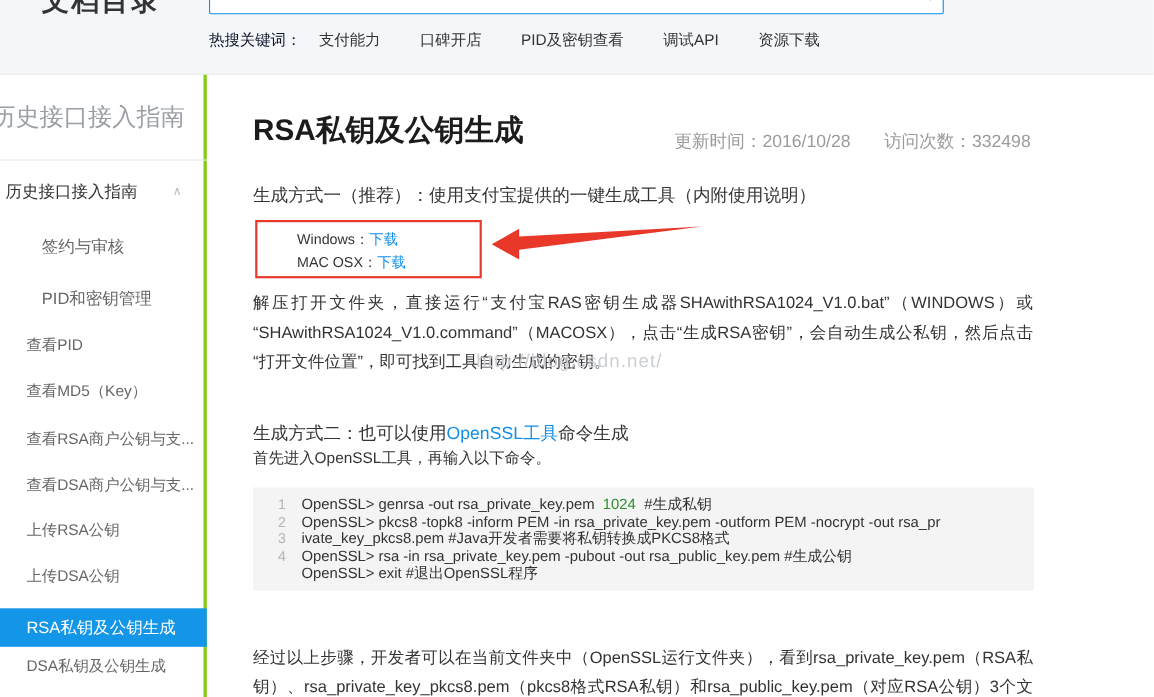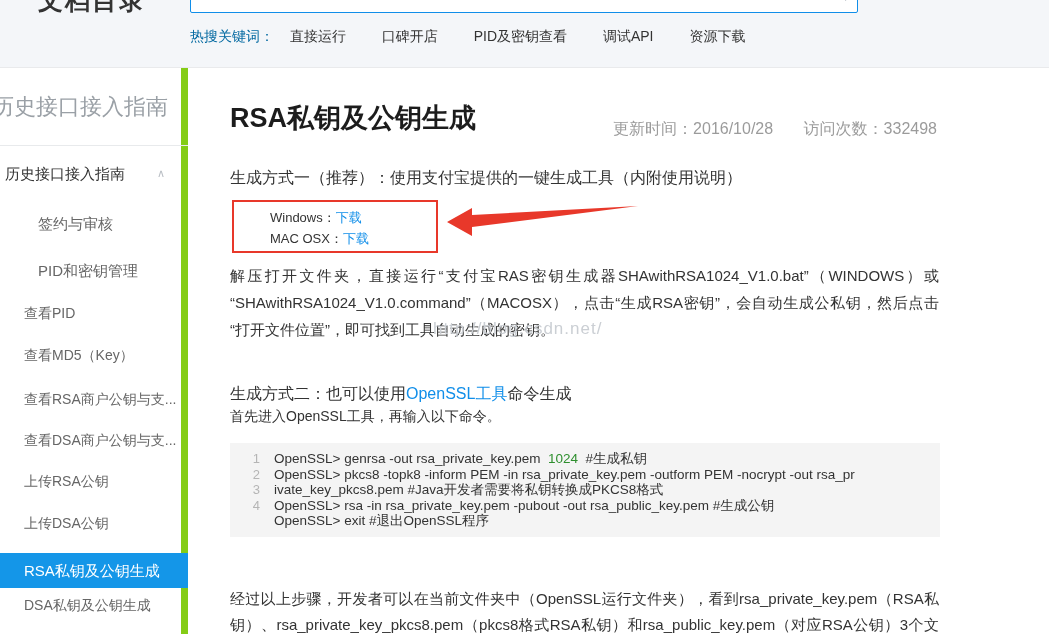--- a/index.html
+++ b/index.html
@@ -13,25 +13,25 @@
   body{font-family:"Liberation Sans","DejaVu Sans",sans-serif;color:#333;}
   .screen{position:relative;width:1049px;height:634px;overflow:hidden;background:#fff;}
 
   
   .topbar{position:absolute;left:0;top:0;width:1049px;height:68px;background:#f4f6f9;border-bottom:1px solid #e9eaec;padding-left:25px;}
   .logo{position:absolute;left:38px;top:-16px;font-size:25px;font-weight:700;color:#333;letter-spacing:2px;cursor:pointer;}
   .search-wrap{position:absolute;left:190px;top:-28px;width:668px;height:41px;}
   .search-input{width:100%;height:100%;border:1px solid var(--accent);border-radius:2px;background:#fff;padding:0 36px 0 12px;font-size:14px;color:#999;outline:none;font-family:inherit;}
   .search-icon{position:absolute;right:10px;top:12px;width:18px;height:18px;cursor:pointer;}
   .hotrow{position:absolute;left:190px;top:28px;font-size:14px;color:#333;white-space:nowrap;}
-  .hotrow .hot-label{color:#0369a1;margin-right:12px;}
+  .hotrow .hot-label{color:#0f172a;margin-right:12px;}
   .hotrow a{color:#333;text-decoration:none;margin-right:32px;cursor:pointer;}
 
   
-  .sidebar{position:absolute;left:0;top:68px;width:188px;height:566px;background:#fff;border-right:7px solid #84cc16;}
+  .sidebar{position:absolute;left:0;top:68px;width:188px;height:566px;background:#fff;border-right:3px solid #84cc16;}
   .panel-title{position:absolute;left:-8px;top:24px;font-size:22px;color:#9aa0a6;white-space:nowrap;}
   .panel-divider{position:absolute;left:0;top:77px;width:188px;border-top:1px solid #e8eaec;}
   .side-group{position:absolute;left:5px;top:97px;width:178px;font-size:15px;color:#333;cursor:pointer;}
   .chevron{position:absolute;right:18px;top:2px;font-size:11px;color:#b9bec4;}
   .side-item{position:absolute;white-space:nowrap;overflow:hidden;font-size:14px;color:#666;cursor:pointer;width:183px;}
   .side-item.lvl1{left:5px;font-size:15px;margin-left:33px;}
   .side-item.lvl2{left:24px;}
   .side-item.active{left:0;width:188px;background:var(--active_item_bg);color:#fff;height:35px;line-height:35px;padding-left:24px;font-size:15px;}
 
   
@@ -73,21 +73,21 @@
     <div class="logo">文档目录</div>
     <div class="search-wrap">
       <input class="search-input" type="text" placeholder="" style="">
       <svg class="search-icon" viewBox="0 0 18 18">
         <circle cx="7.2" cy="7.2" r="5.6" fill="none" stroke="#9aa3ad" stroke-width="1.6"></circle>
         <line x1="11.4" y1="11.4" x2="16.2" y2="16.2" stroke="#9aa3ad" stroke-width="1.6"></line>
       </svg>
     </div>
     <div class="hotrow">
       <span class="hot-label">热搜关键词：</span>
-      <a>直接运行</a>
+      <a>支付能力</a>
       <a>口碑开店</a>
       <a>PID及密钥查看</a>
       <a>调试API</a>
       <a>资源下载</a>
     </div>
   </div>
 
   <div class="sidebar">
     <div class="panel-title">历史接口接入指南</div>
     <div class="panel-divider"></div>

